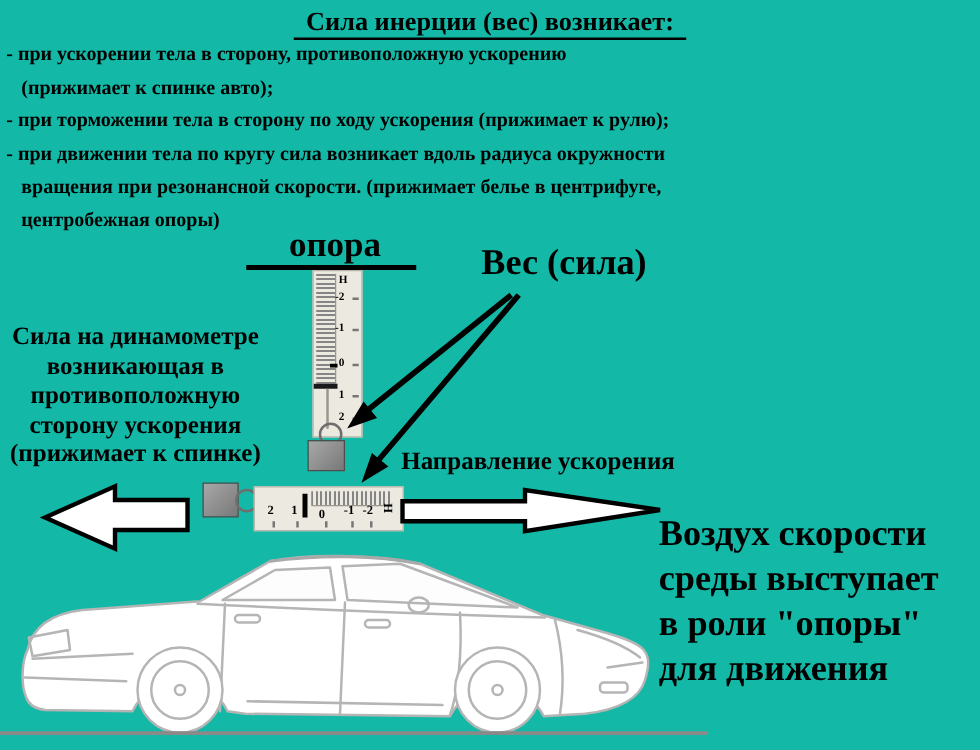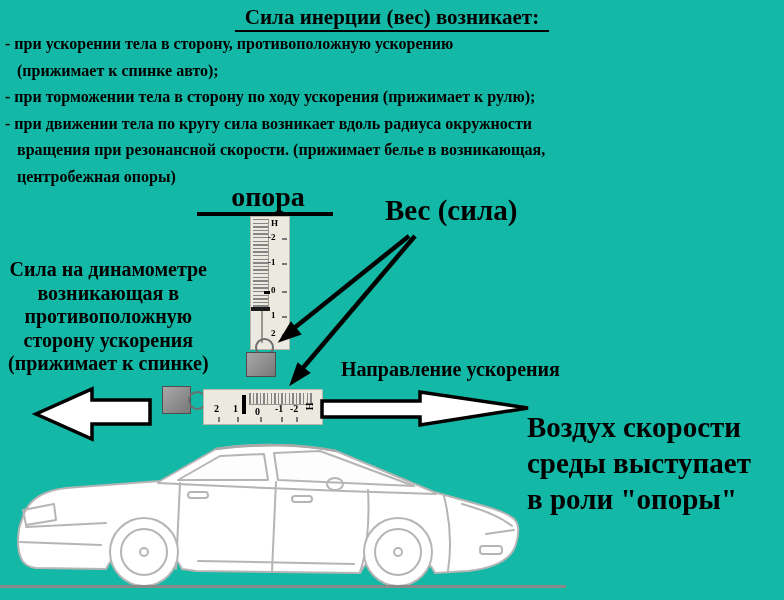--- a/index.html
+++ b/index.html
@@ -23,21 +23,21 @@
   .vnum{position:absolute;left:20px;}
   .vtick{position:absolute;left:31px;width:5px;height:1.5px;background:#777;}
   #vzero-ptr{left:13px;top:74px;width:6px;height:3px;background:#000;}
   .hookc{width:15px;height:15px;border:2.5px solid #6e6e6e;border-radius:50%;background:transparent;}
   .wblock{background:linear-gradient(135deg,#a8a8a8,#787878);border:1px solid #4d4d4d;}
   #vhook{left:255px;top:338px;}
   #vweight{left:246px;top:352px;width:28px;height:23px;}
   
   #ves{left:385px;top:194px;font-size:29px;}
   #left-note{left:8px;top:258px;font-size:20px;line-height:23.5px;text-align:center;}
-  #accel{left:341px;top:358px;font-size:20px;}
+  #accel{left:321px;top:358px;font-size:20px;}
   #right-note{left:527px;top:409px;font-size:29px;line-height:36px;}
   
   #hweight{left:162px;top:386px;width:27px;height:26px;}
   #hhook{left:188px;top:391px;}
   #hbody{left:203px;top:389px;width:118px;height:34px;background:#ece9e0;border:1px solid #b8b5aa;font-size:10px;}
   #hhatch{left:45px;top:3px;width:64px;height:11px;
           background:repeating-linear-gradient(to right,#858585 0 1.5px,transparent 1.5px 3.6px);
           border-bottom:1px solid #9a978e;}
   .hnum{position:absolute;top:13px;}
   #hptr{left:38px;top:5px;width:4px;height:19px;background:#000;}
@@ -53,21 +53,21 @@
 
 <div id="canvas">
 
   <div id="title" class="abs"><span>Сила инерции (вес) возникает:</span></div>
 
   <div id="bullets" class="abs">
     <div>- при ускорении тела в сторону, противоположную ускорению</div>
     <div class="indent">(прижимает к спинке авто);</div>
     <div>- при торможении тела в сторону по ходу ускорения (прижимает к рулю);</div>
     <div>- при движении тела по кругу сила возникает вдоль радиуса окружности</div>
-    <div class="indent">вращения при резонансной скорости. (прижимает белье в возникающая,</div>
+    <div class="indent">вращения при резонансной скорости. (прижимает белье в центрифуге,</div>
     <div class="indent">центробежная опоры)</div>
   </div>
 
   <div id="opora" class="abs">опора</div>
   <div id="support-bar" class="abs"></div>
 
   <div id="vdyn" class="abs">
     <div id="vhatch" class="abs"></div>
     <div id="vspring-end" class="abs"></div>
     <div id="vrod" class="abs"></div>
@@ -114,20 +114,21 @@
     <div class="htick" style="left:33px;"></div>
     <div class="htick" style="left:56px;"></div>
     <div class="htick" style="left:77px;"></div>
     <div class="htick" style="left:92px;"></div>
   </div>
 
   <div id="right-note" class="abs">
     <div>Воздух скорости</div>
     <div>среды выступает</div>
     <div>в роли "опоры"</div>
+    <div>для движения</div>
   </div>
 
   <svg id="car" class="abs" width="522" height="160" viewBox="0 0 522 160">
     <g fill="none" stroke="#b5b5b5" stroke-width="2" stroke-linejoin="round" stroke-linecap="round">
       <path fill="#ffffff" d="M16 90 C12 98,10 116,15 128 C17 134,22 137,30 138 L100 139 A42 42 0 0 1 176 139 L190 141 L354 143 A42 42 0 0 1 429 143 L462 141 C490 138,506 128,510 114 C513 104,514 96,509 90 C504 84,492 80,478 76 L428 62 L330 21 C290 13,240 13,210 19 L154 51 L60 58 C34 61,20 72,16 90 Z"></path>
       <path stroke="#a9a9a9" stroke-width="2.5" d="M210 19 C250 13.5,296 14,330 21"></path>
       <path d="M152 53 C250 58,360 62,430 64"></path>
       <path fill="#fdfdfd" d="M172 50 L214 26 L258 24 L262 50 Z"></path>
       <path fill="#fdfdfd" d="M272 50 L268 23 L314 21 L408 56 Z"></path>
       <path d="M174 53 L170 139"></path>

